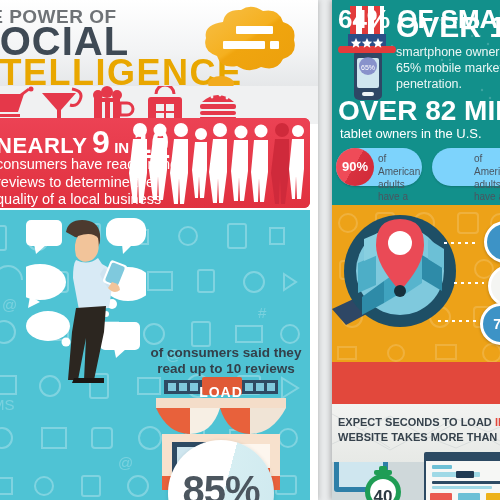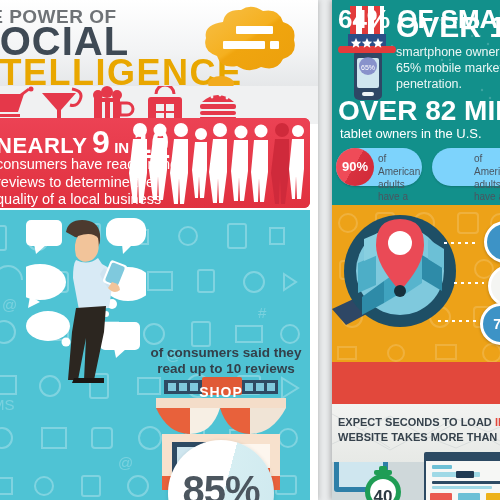--- a/index.html
+++ b/index.html
@@ -358,21 +358,21 @@
 
       <div id="bubble85">
 
         <div id="bubble85-circle"></div>
         <div id="pct85">85%</div>
       </div>
 
     </div>
 
     <div id="cap85">of consumers said they read up to 10 reviews</div>
-    <div id="shop-sign-text" style="left:204px;top:384px;position:absolute;">SHOP</div>
+    <div id="shop-sign-text" style="left:204px;top:384px;position:absolute;">LOAD</div>
   </div>
 
   <div id="right-column">
 
     <div id="teal-top">
       <svg id="teal-top-map" viewBox="0 0 180 206" preserveAspectRatio="none">
         <g fill="#ffffff">
           <circle cx="20" cy="30" r="1.2"></circle>
             <circle cx="28" cy="30" r="1.2"></circle>
             <circle cx="36" cy="30" r="1.2"></circle>

